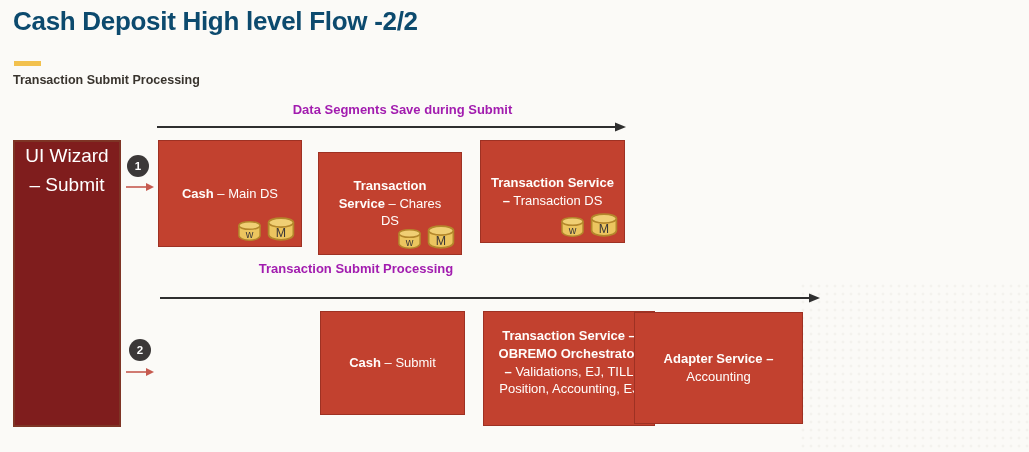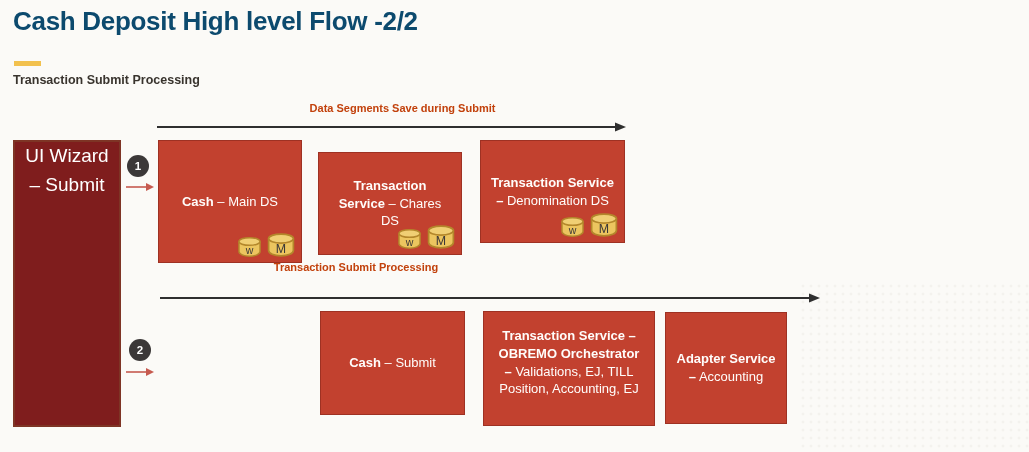--- a/index.html
+++ b/index.html
@@ -17,48 +17,48 @@
     position:absolute; left:13px; top:6px;
     font-size:26px; font-weight:700; color:#0c4a6e; letter-spacing:-.3px;
     white-space:nowrap;
   }
   .accent-bar { position:absolute; left:14px; top:61px; width:27px; height:4.5px; background:#F2C14E; }
   .subtitle {
     position:absolute; left:13px; top:73px;
     font-size:12.5px; font-weight:700; color:#39342E; white-space:nowrap;
   }
   .flow-label {
-    position:absolute; font-size:11px; font-weight:700; color:#c2410c;
+    position:absolute; font-size:13px; font-weight:700; color:#a21caf;
     text-align:center; white-space:nowrap;
   }
   .flow-label-1 { left:170px; top:102px; width:465px; }
   .flow-label-2 { left:216px; top:261px; width:280px; }
   .arrow-svg { position:absolute; }
   .purple-box {
     position:absolute; left:13px; top:140px; width:108px; height:287px;
     background:#7f1d1d; border:2px solid #7E3425; box-sizing:border-box;
     display:flex; align-items:flex-start; justify-content:center;
     color:#FFFFFF; font-size:19px; line-height:1.5; text-align:center;
     padding:0 6px;
   }
   .rbox {
     position:absolute; background:#C2412F; border:1.5px solid #9E3123;
     box-sizing:border-box; color:#FFFDFB;
     display:flex; align-items:center; justify-content:center;
     text-align:center; padding:6px 10px;
   }
   .rtext { font-size:13px; line-height:1.38; }
   .rtext b { font-weight:700; }
-  .box-a { left:158px; top:140px; width:144px; height:123px; }
+  .box-a { left:158px; top:140px; width:144px; height:107px; }
   .box-b { left:318px; top:152px; width:144px; height:103px; }
   .box-c { left:480px; top:140px; width:145px; height:103px; }
   .box-d { left:155px; top:311px; width:145px; height:114px; }
   .box-e { left:320px; top:311px; width:145px; height:104px; }
   .box-f { left:483px; top:311px; width:172px; height:115px; padding-bottom:18px; }
-  .box-g { left:665px; top:312px; width:122px; height:112px; }
+  .box-g { left:634px; top:312px; width:169px; height:112px; }
   .cyls { position:absolute; right:6px; bottom:4px; display:flex; align-items:flex-end; gap:5px; }
   .cyls-wide { left:8px; right:auto; bottom:3px; gap:13px; }
   .cyl { display:block; }
   .step-circle {
     position:absolute; width:22px; height:22px; border-radius:50%;
     background:#3B3838; color:#FFFFFF; font-size:11.5px; font-weight:700;
     display:flex; align-items:center; justify-content:center;
   }
   .step-1 { left:127px; top:155px; }
   .step-2 { left:129px; top:339px; }
@@ -120,21 +120,21 @@
       </svg>
       <svg class="cyl" width="28" height="26" viewBox="0 0 26 24">
         <path d="M1.5 6 v11 c0 2.8 5.1 5 11.5 5 s11.5-2.2 11.5-5 v-11" fill="#ECC55F" stroke="#B3872B" stroke-width="1.6"></path>
         <ellipse cx="13" cy="6" rx="11.5" ry="4.2" fill="#F0CF74" stroke="#B3872B" stroke-width="1.6"></ellipse>
         <text x="13" y="19.5" text-anchor="middle" font-size="11.5" fill="#3B3838">M</text>
       </svg>
     </div>
   </div>
 
   <div class="rbox box-c">
-    <div class="rtext"><b>Transaction Service –</b><span> Denomination  DS</span></div>
+    <div class="rtext"><b>Transaction Service –</b><span> Transaction  DS</span></div>
     <div class="cyls">
       <svg class="cyl" width="25" height="22" viewBox="0 0 26 24">
         <path d="M1.5 6 v11 c0 2.8 5.1 5 11.5 5 s11.5-2.2 11.5-5 v-11" fill="#ECC55F" stroke="#B3872B" stroke-width="1.6"></path>
         <ellipse cx="13" cy="6" rx="11.5" ry="4.2" fill="#F0CF74" stroke="#B3872B" stroke-width="1.6"></ellipse>
         <text x="13" y="19.5" text-anchor="middle" font-size="11.5" fill="#3B3838">w</text>
       </svg>
       <svg class="cyl" width="28" height="26" viewBox="0 0 26 24">
         <path d="M1.5 6 v11 c0 2.8 5.1 5 11.5 5 s11.5-2.2 11.5-5 v-11" fill="#ECC55F" stroke="#B3872B" stroke-width="1.6"></path>
         <ellipse cx="13" cy="6" rx="11.5" ry="4.2" fill="#F0CF74" stroke="#B3872B" stroke-width="1.6"></ellipse>
         <text x="13" y="19.5" text-anchor="middle" font-size="11.5" fill="#3B3838">M</text>

